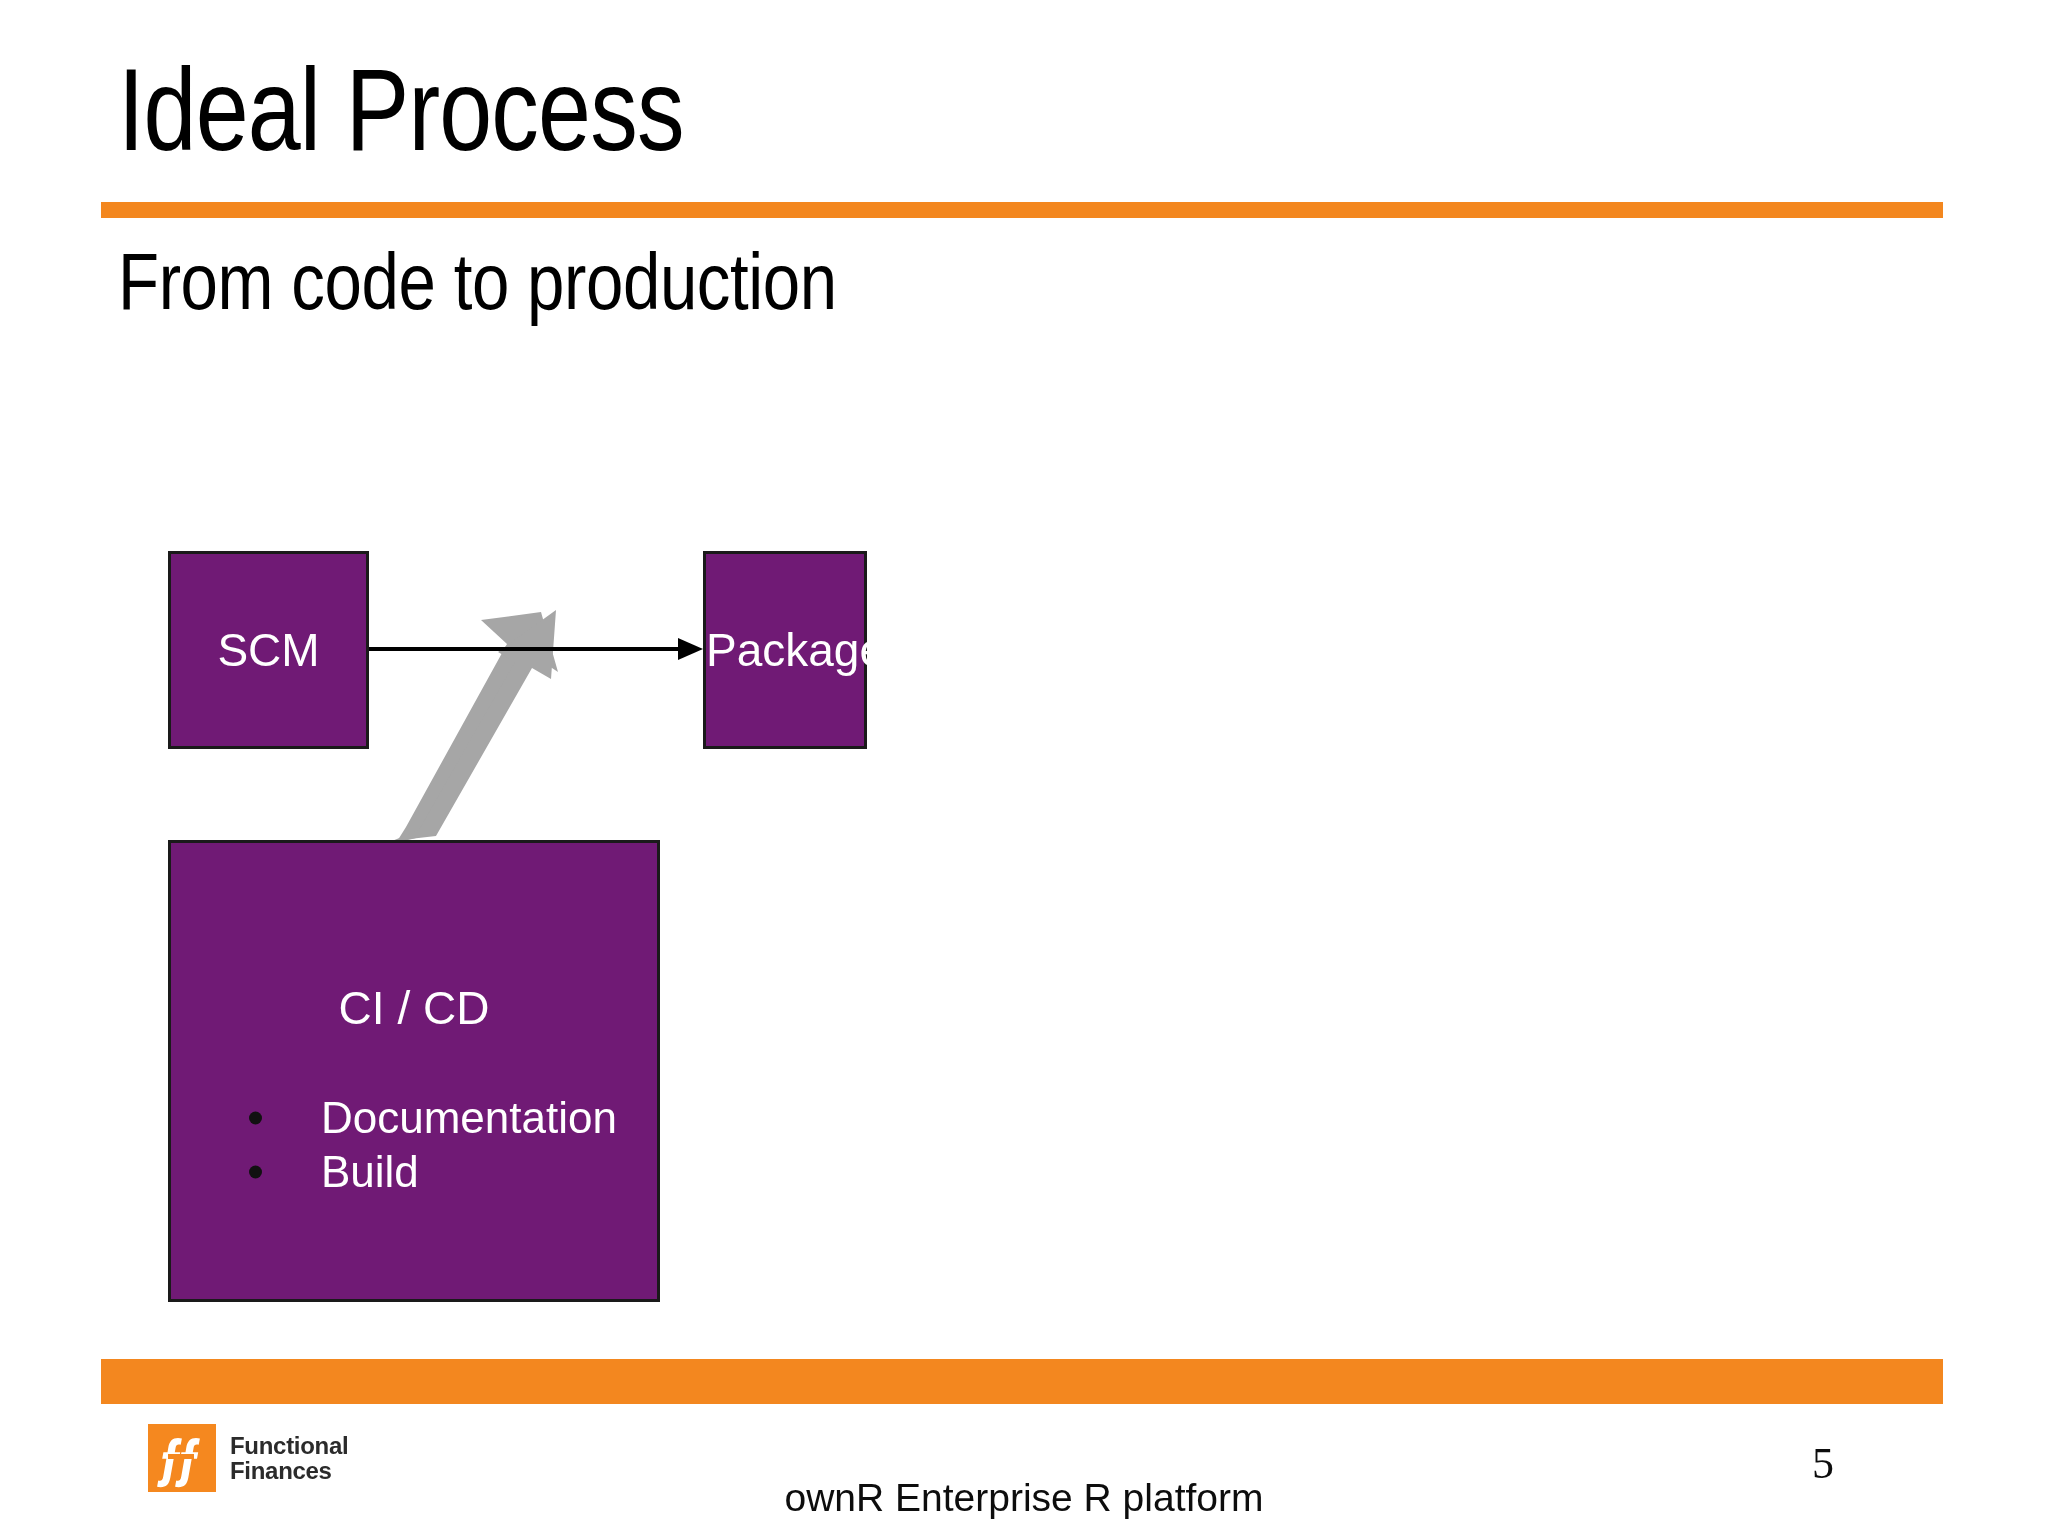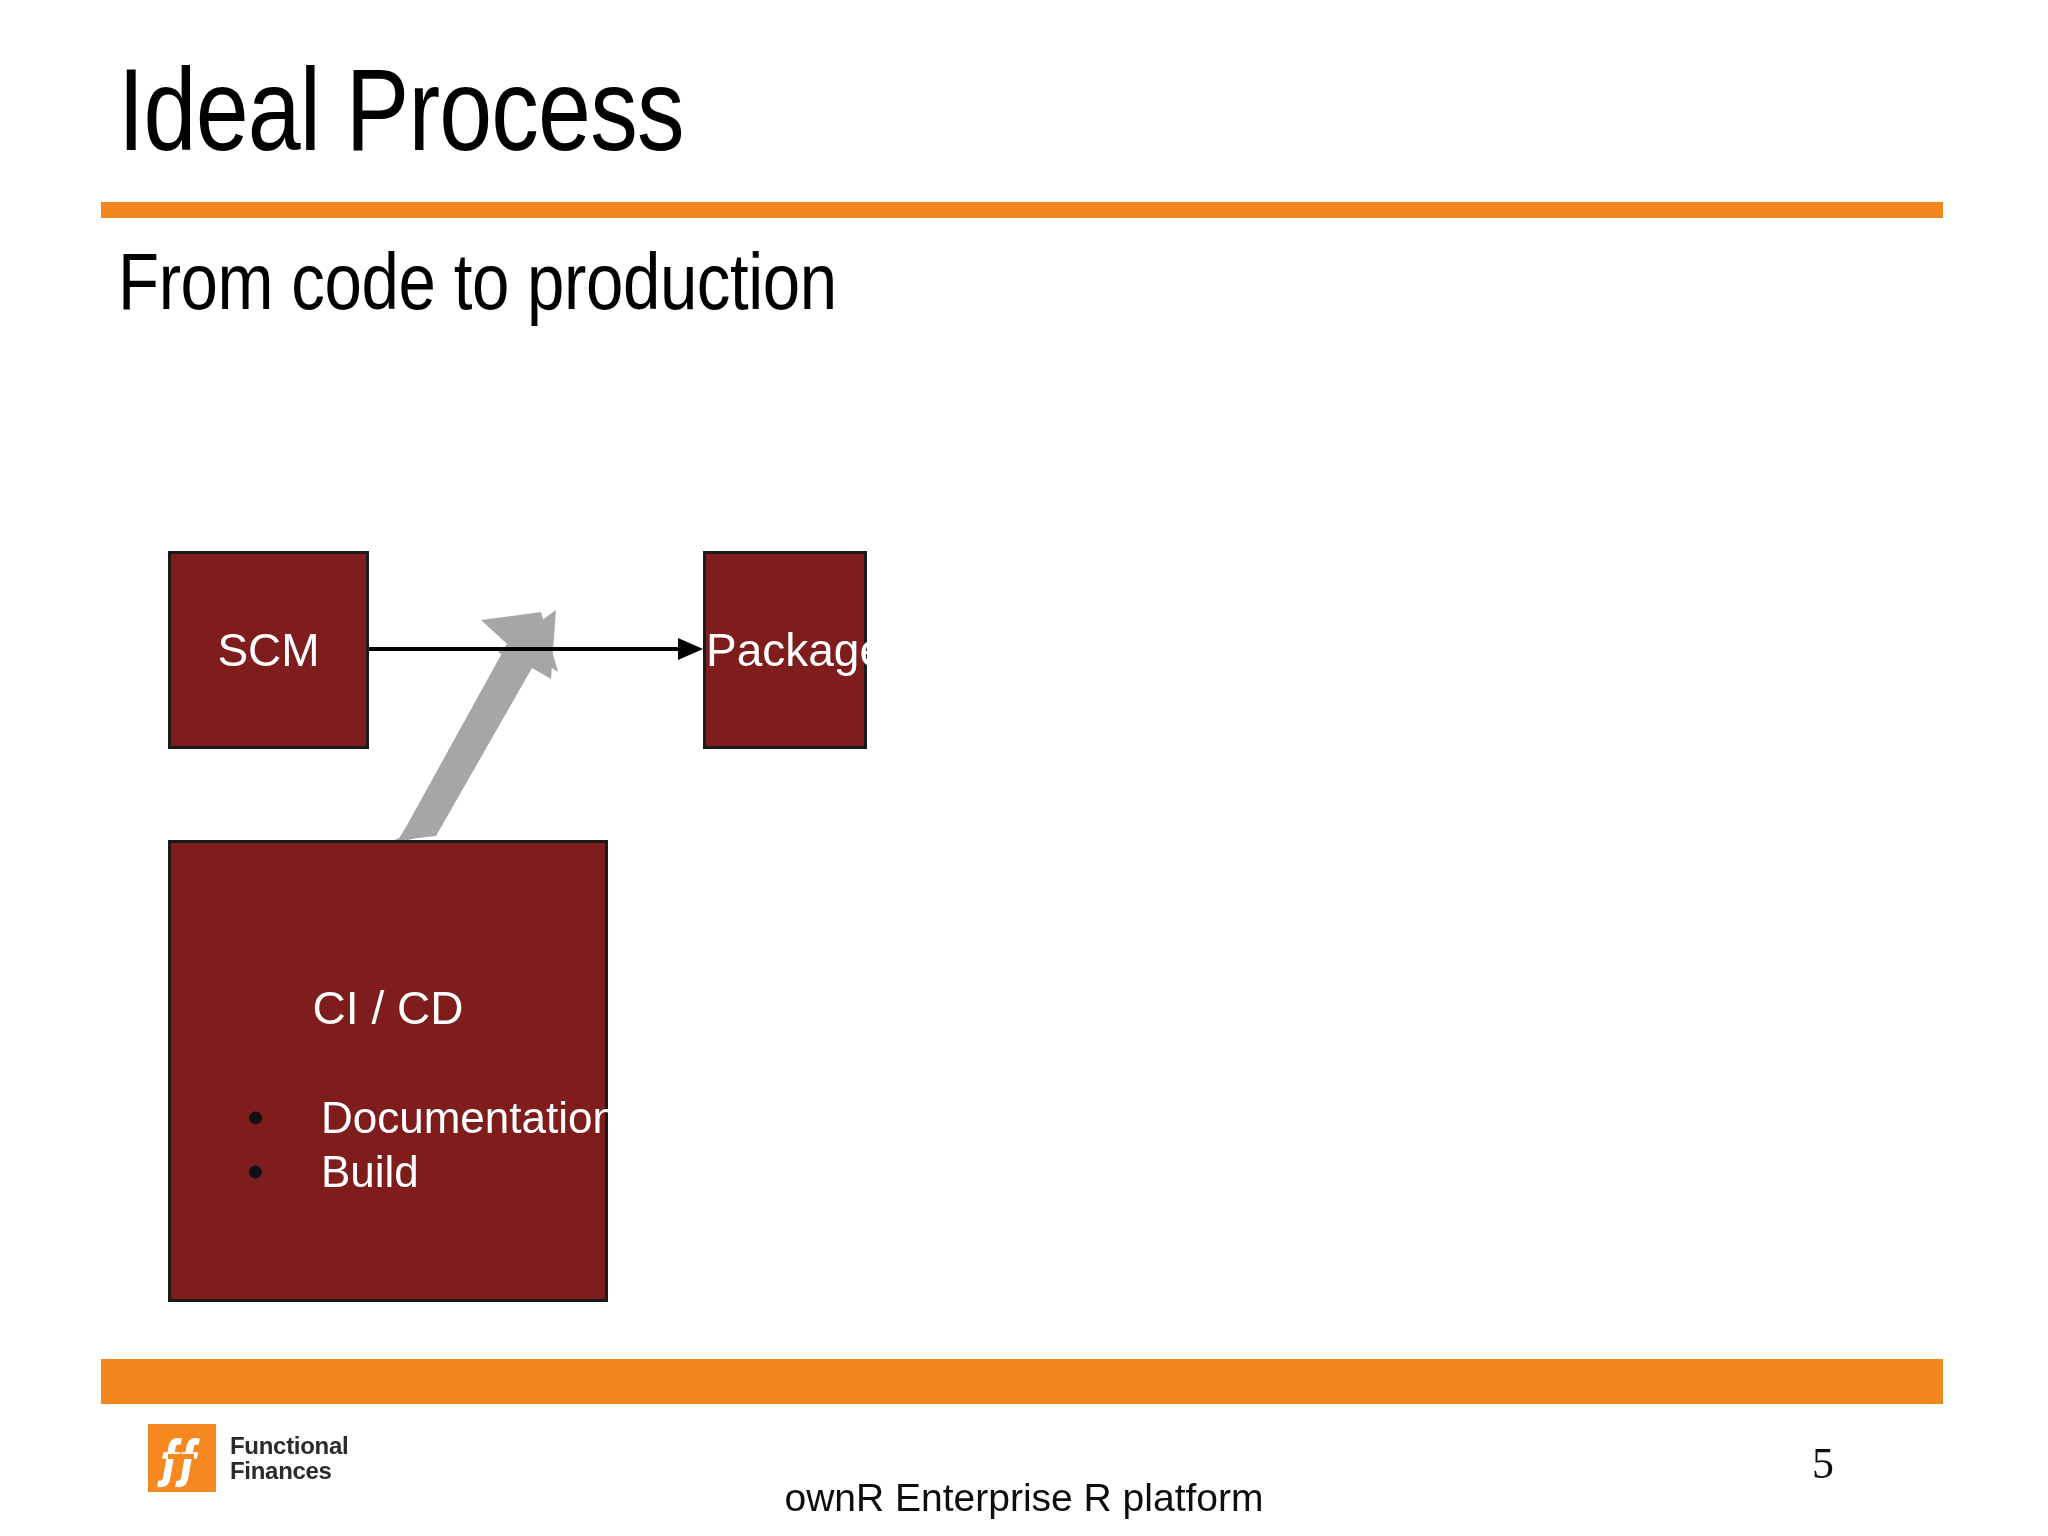--- a/index.html
+++ b/index.html
@@ -67,21 +67,21 @@
     position: absolute;
     left: 0;
     top: 0;
     width: 2048px;
     height: 1536px;
     pointer-events: none;
   }
 
   .node {
     position: absolute;
-    background: #7f1d1d;
+    background: #701a75;
     border: 3px solid #1a1a1a;
     box-sizing: border-box;
     color: #ffffff;
   }
 
   .node-scm {
     left: 168px;
     top: 551px;
     width: 201px;
     height: 198px;
@@ -89,21 +89,21 @@
   .node-package {
     left: 703px;
     top: 551px;
     width: 164px;
     height: 198px;
     text-decoration: underline;
   }
   .node-cicd {
     left: 168px;
     top: 840px;
-    width: 440px;
+    width: 492px;
     height: 462px;
   }
 
   .node-label-centered {
     position: absolute;
     left: 0;
     right: 0;
     top: 50%;
     transform: translateY(-50%);
     text-align: center;

